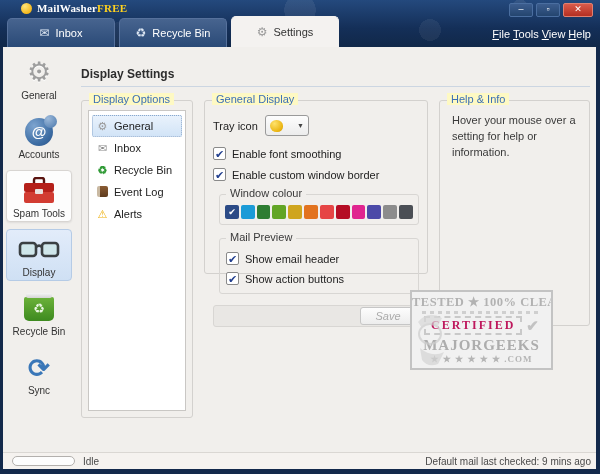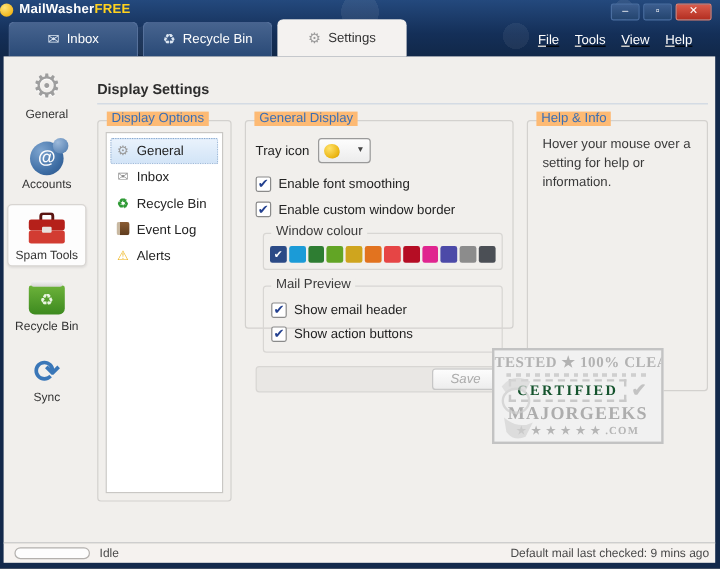--- a/index.html
+++ b/index.html
@@ -13,35 +13,35 @@
   .titlebar {
     position:absolute; top:0; left:0; right:0; height:47px;
     background:
       radial-gradient(circle 26px at 300px 10px, rgba(255,255,255,.07) 0 60%, transparent 61%),
       radial-gradient(circle 18px at 430px 30px, rgba(255,255,255,.06) 0 60%, transparent 61%),
       radial-gradient(circle 14px at 520px 8px, rgba(255,255,255,.08) 0 60%, transparent 61%),
       radial-gradient(circle 20px at 120px 34px, rgba(255,255,255,.05) 0 60%, transparent 61%),
       radial-gradient(circle 10px at 250px 38px, rgba(255,255,255,.06) 0 60%, transparent 61%),
       linear-gradient(#24497d, #142f58 60%, #112849);
   }
-  .app-title { position:absolute; top:2px; left:0; display:flex; align-items:center; gap:5px; }
+  .app-title { position:absolute; top:2px; left:21px; display:flex; align-items:center; gap:5px;font-family:Liberation Serif, serif; }
   .logo {
     width:11px; height:11px; border-radius:50%;
     background: radial-gradient(circle at 35% 30%, #ffe579, #f3b81e 70%, #c88d10);
   }
   .title-text { font-size:11px; font-weight:bold; color:#fff; letter-spacing:.2px; }
   .title-free { color:#ffd21e; }
   .win-controls { position:absolute; top:3px; right:7px; display:flex; gap:3px; }
   .win-btn {
     width:24px; height:14px; border-radius:2px; border:1px solid #4a6ea0;
     background:linear-gradient(#3c5d8e,#24456f); color:#fff; font-size:9px; line-height:11px;
     text-align:center; cursor:default;
   }
   .win-btn.close { background:linear-gradient(#d95b4b,#b42f22); border-color:#e08070; width:30px; }
-  .menu { position:absolute; right:23px; bottom:7px; display:flex; gap:13px;text-decoration:underline; }
+  .menu { position:absolute; right:9px; bottom:7px; display:flex; gap:3px; }
   .menu-item { display:inline-block; color:#fff; font-size:11px; cursor:default; }
   .menu-item::first-letter { text-decoration:underline; }
   .tabs { position:absolute; left:7px; bottom:0; display:flex; gap:4px; }
   .tab {
     width:108px; height:29px; border-radius:5px 5px 0 0;
     border:1px solid #56719c; border-bottom:none;
     background:linear-gradient(#47648f,#2a4a77);
     color:#fff; font-size:11px; display:flex; align-items:center; justify-content:center; gap:6px;
   }
   .tab .tab-icon { font-size:12px; color:#dce6f2; }
@@ -72,21 +72,21 @@
   .ico-recycle-bin::before { content:""; position:absolute; top:-4px; left:2px; right:2px; height:5px;
       background:linear-gradient(#f5f5f5,#d5d5d5); border-radius:2px; }
   .ico-sync { font-size:26px; font-weight:bold; color:#3a77b8; line-height:1; }
   
   .main { flex:1; padding:4px 6px 0 6px; position:relative; }
   .page-title { font-size:12px; font-weight:bold; color:#2d2d2d; margin:16px 0 5px 0; }
   .title-rule { border-bottom:1px solid #ccd6e2; margin:0 0 0 0; }
   .groups { display:flex; gap:11px; margin-top:13px; align-items:flex-start; }
   .group { position:relative; border:1px solid #d3d1ce; border-radius:3px; }
   .group-label {
-    position:absolute; top:-8px; left:7px; padding:0 4px; background:#fdba74;
+    position:absolute; top:-8px; left:7px; padding:0 4px; background:#fef9c3;
     color:#3b6fb5; font-size:11px; white-space:nowrap;
   }
   .group-options { width:112px; height:318px; }
   .group-general { width:224px; height:174px; }
   .group-help { flex:1; height:226px; }
   
   .listbox { position:absolute; top:9px; left:6px; right:6px; bottom:6px;
       background:#fff; border:1px solid #c9c7c4; padding:4px 3px; }
   .list-item { height:22px; display:flex; align-items:center; gap:5px; padding:0 3px; font-size:11px; color:#222; border:1px solid transparent; border-radius:2px; }
   .list-item.selected { background:linear-gradient(#e9f2fc,#d2e4f7); border:1px dotted #8aa8cc; }
@@ -117,21 +117,21 @@
   .help-body { padding:12px 12px; font-size:11px; color:#3a3a3a; line-height:1.45; }
   
   .stamp {
     position:absolute; left:410px; top:290px; width:143px; height:80px; z-index:6;
     background:#f1f1f1; border:2px solid #c3c3c3; color:#b9b9b9; text-align:center;
     font-family:"Liberation Serif", serif; overflow:hidden; padding-top:2px;
   }
   .stamp-line1 { font-size:12.5px; font-weight:bold; letter-spacing:.5px; color:#b2b2b2; white-space:nowrap; }
   .stamp-zig { height:3px; margin:1px 10px; background:repeating-linear-gradient(90deg,#cfcfcf 0 4px, transparent 4px 8px); }
   .stamp-cert-row { display:flex; align-items:center; justify-content:center; gap:4px; margin-top:2px; }
-  .stamp-cert { border:2px dashed #c9c9c9; color:#14532d; font-weight:bold; font-size:12px; letter-spacing:2px; padding:0 5px; }
+  .stamp-cert { border:2px dashed #c9c9c9; color:#be185d; font-weight:bold; font-size:12px; letter-spacing:2px; padding:0 5px; }
   .stamp-tick { color:#c3c3c3; font-size:15px; font-weight:bold; }
   .stamp-brand { font-size:15px; font-weight:bold; letter-spacing:1px; color:#adadad; margin-top:2px; }
   .stamp-bottom { font-size:9px; font-weight:bold; color:#b5b5b5; letter-spacing:1px; }
   .stamp-doodle { position:absolute; left:2px; top:18px; opacity:.7; }
   
   .statusbar {
     position:absolute; left:3px; right:4px; bottom:5px; height:17px;
     background:#f5f2ef; border-top:1px solid #dad7d3; font-size:10px; color:#4a4a4a;
   }
   .progress { position:absolute; left:9px; top:3px; width:63px; height:10px;
@@ -194,20 +194,30 @@
       <div class="side-item hovered">
         <div class="side-icon">
           <svg width="34" height="28" viewBox="0 0 34 28">
             <rect x="12" y="1" width="10" height="7" rx="2" fill="none" stroke="#5a1410" stroke-width="2.4"></rect>
             <rect x="2" y="6" width="30" height="9" rx="2" fill="#b5201a"></rect>
             <rect x="2" y="15" width="30" height="11" rx="2" fill="#d23c32"></rect>
             <rect x="13" y="12" width="8" height="5" rx="1" fill="#e8e2df"></rect>
           </svg>
         </div>
         <div class="side-label">Spam Tools</div>
+      </div>
+      <div class="side-item selected">
+        <div class="side-icon">
+          <svg width="42" height="22" viewBox="0 0 42 22">
+            <rect x="2" y="4" width="16" height="13" rx="3" fill="#cfe6ea" stroke="#3a3f42" stroke-width="2.6"></rect>
+            <rect x="24" y="4" width="16" height="13" rx="3" fill="#cfe6ea" stroke="#3a3f42" stroke-width="2.6"></rect>
+            <path d="M18 8 q3 -3 6 0" fill="none" stroke="#3a3f42" stroke-width="2.6"></path>
+          </svg>
+        </div>
+        <div class="side-label">Display</div>
       </div>
       <div class="side-item">
         <div class="side-icon">
             <span class="ico-recycle-bin">♻</span>
           </div>
         <div class="side-label">Recycle Bin</div>
       </div>
       <div class="side-item">
         <div class="side-icon">
             <span class="ico-sync">⟳</span>

